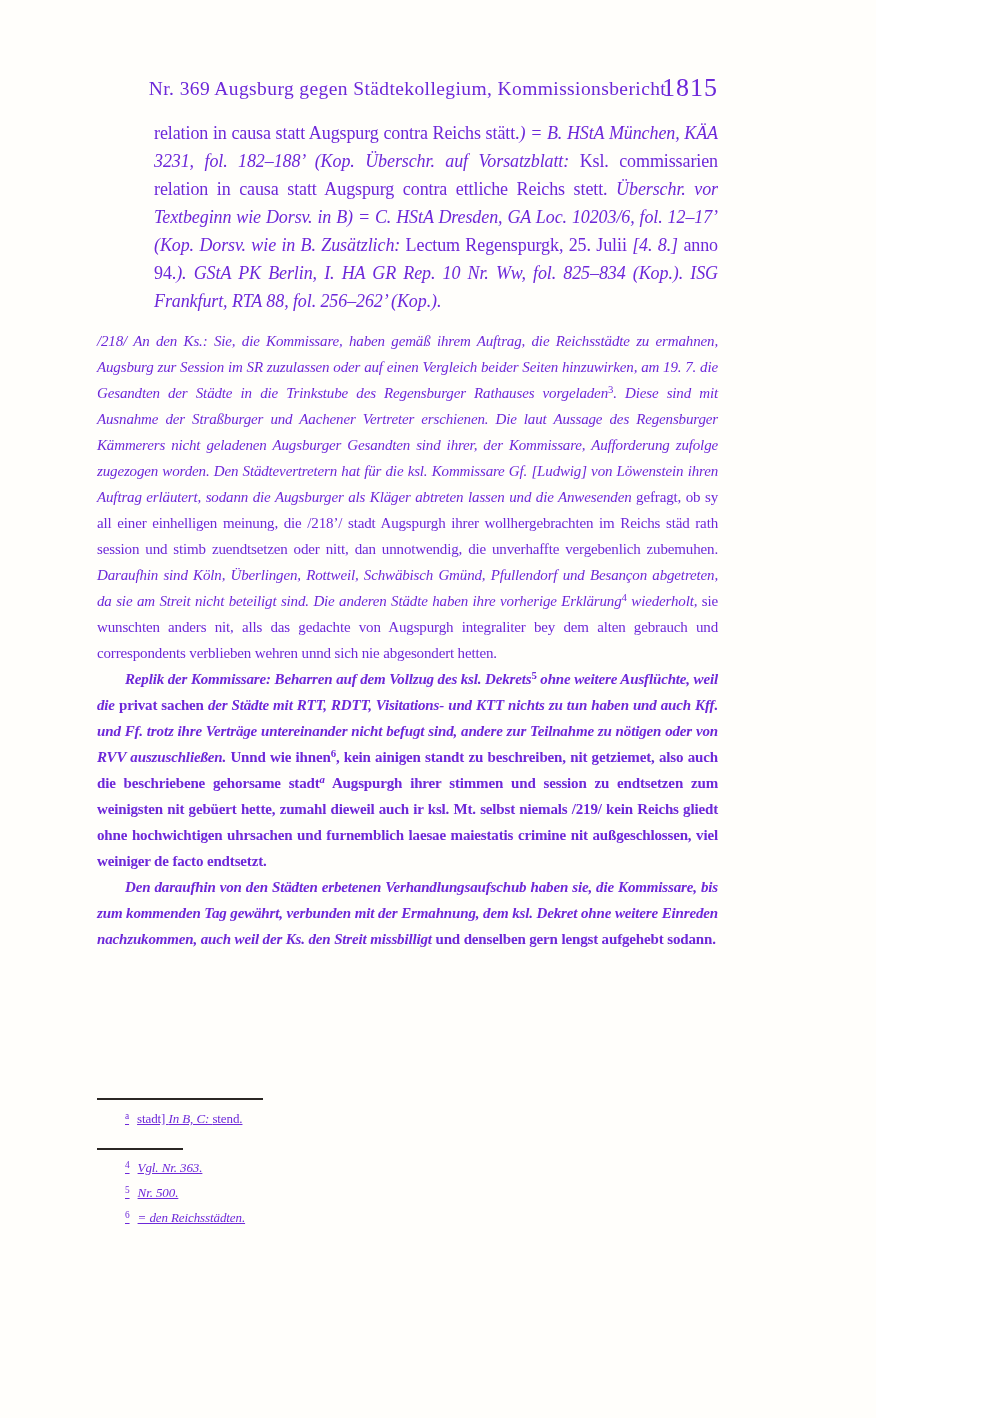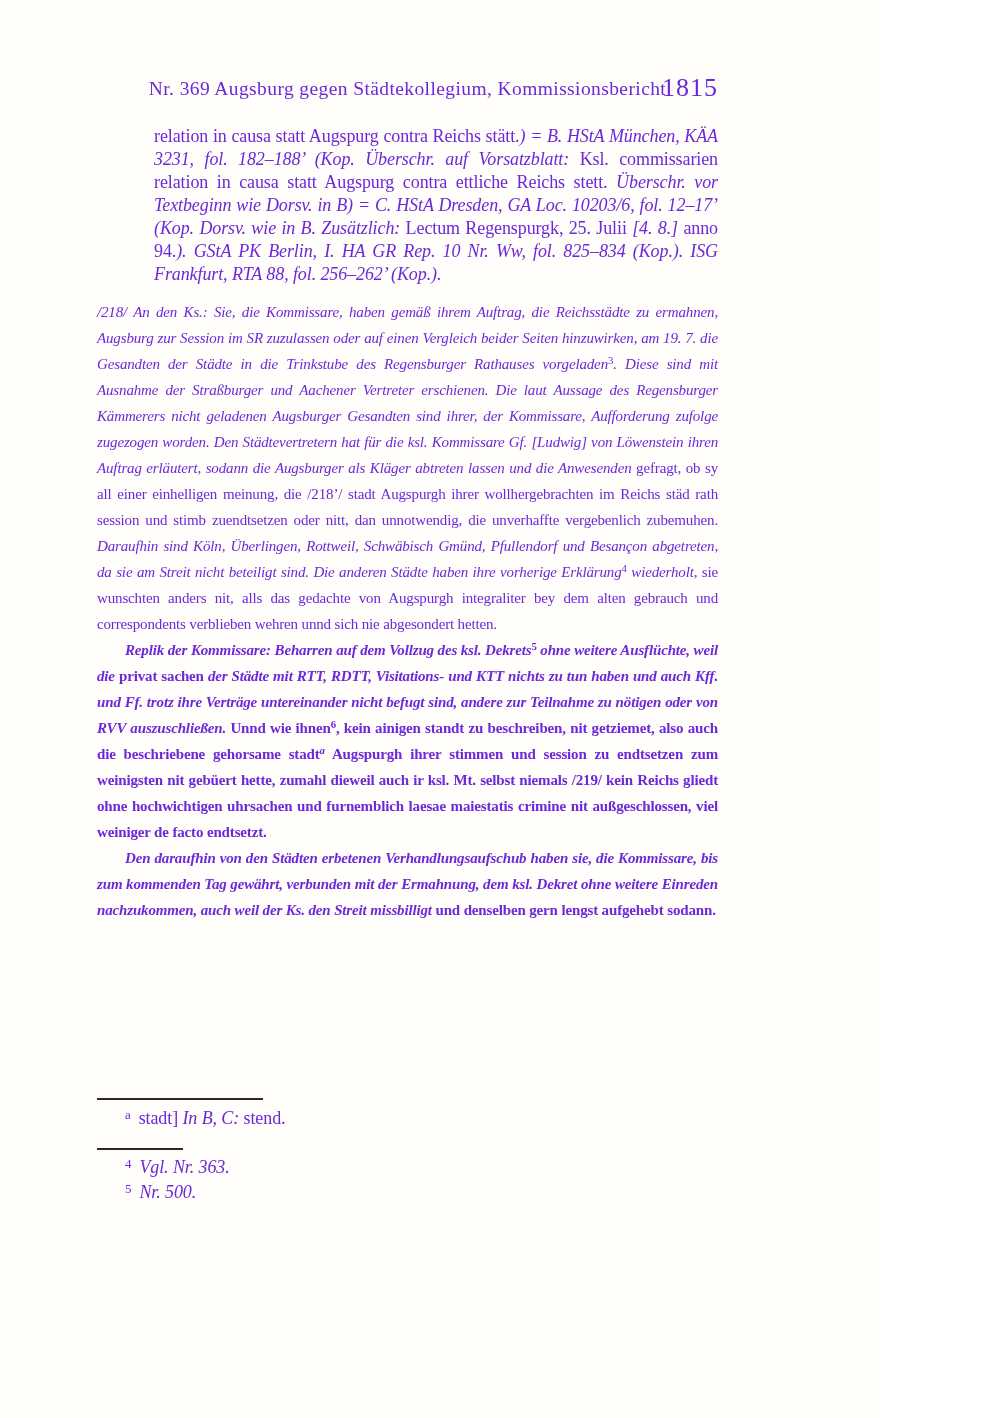--- a/index.html
+++ b/index.html
@@ -27,23 +27,23 @@
     height: 30px;
   }
   .rh-page {
     position: absolute;
     right: 0;
     top: -5px;
     font-size: 26px;
     letter-spacing: 1px;
   }
   .source-block {
-    margin: 17px 0 0 57px;
+    margin: 11px 0 0 57px;
     font-size: 18px;
-    line-height: 23px;
+    line-height: 28px;
     text-align: justify;
     letter-spacing: -0.1px;
   }
   .body-text {
     margin-top: 13px;
     font-size: 15px;
     line-height: 26px;
     text-align: justify;
     letter-spacing: -0.15px;
   }
@@ -55,23 +55,24 @@
     line-height: 0;
     position: relative;
     top: -0.42em;
     vertical-align: baseline;
   }
   .notes-area {
     position: absolute;
     left: 97px;
     right: 140px;
     top: 1098px;
-    font-size: 18px;
+    font-size: 13px;
     line-height: 25px;
     letter-spacing: -0.1px;
+    text-decoration: underline;
   }
   .rule { border-top: 2px solid #2b2724; height: 0; }
   .rule-a { width: 166px; }
   .rule-b { width: 86px; margin-top: 17px; }
   .apparatus-section { margin-top: 6px; }
   .footnotes-section { margin-top: 5px; }
   .footnote { margin: 0; text-indent: 28px; text-align: justify; }
   .fn-marker { margin-right: 8px; font-style: normal; }
 </style>
 </head>
@@ -96,15 +97,16 @@
 
   <div class="notes-area">
     <div class="rule rule-a"></div>
     <div class="apparatus-section" id="apparatus">
         <div class="footnote"><sup class="fn-marker">a</sup><span>stadt] </span><span class="it">In B, C: </span><span>stend.</span></div>
       </div>
     <div class="rule rule-b"></div>
     <div class="footnotes-section" id="footnotes">
         <div class="footnote"><sup class="fn-marker">4</sup><span class="it">Vgl. Nr. 363.</span></div>
         <div class="footnote"><sup class="fn-marker">5</sup><span class="it">Nr. 500.</span></div>
+        <div class="footnote"><sup class="fn-marker">6</sup><span class="it">= den Reichsstädten.</span></div>
       </div>
   </div>
 </div>
 
 </body></html>

